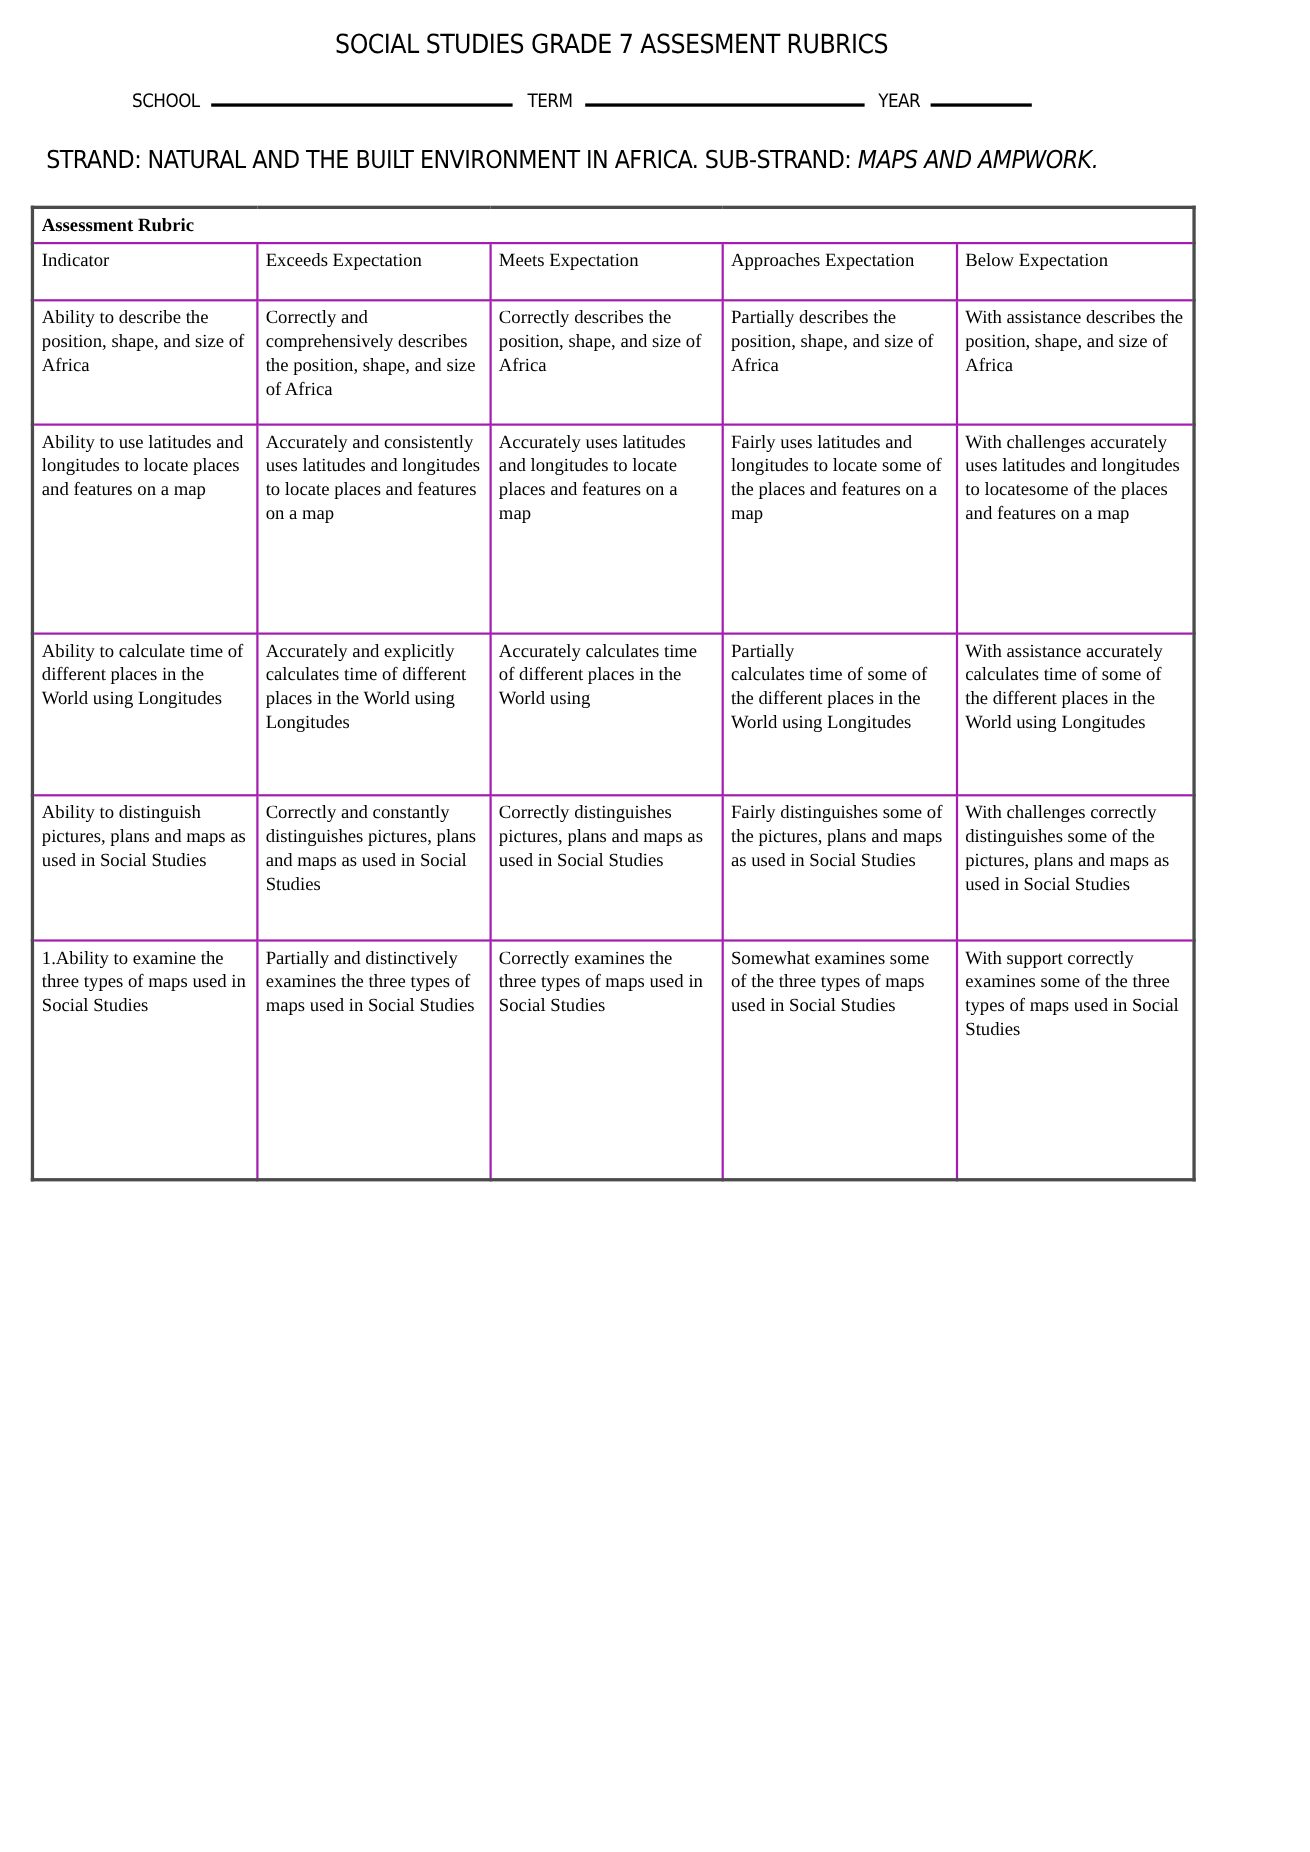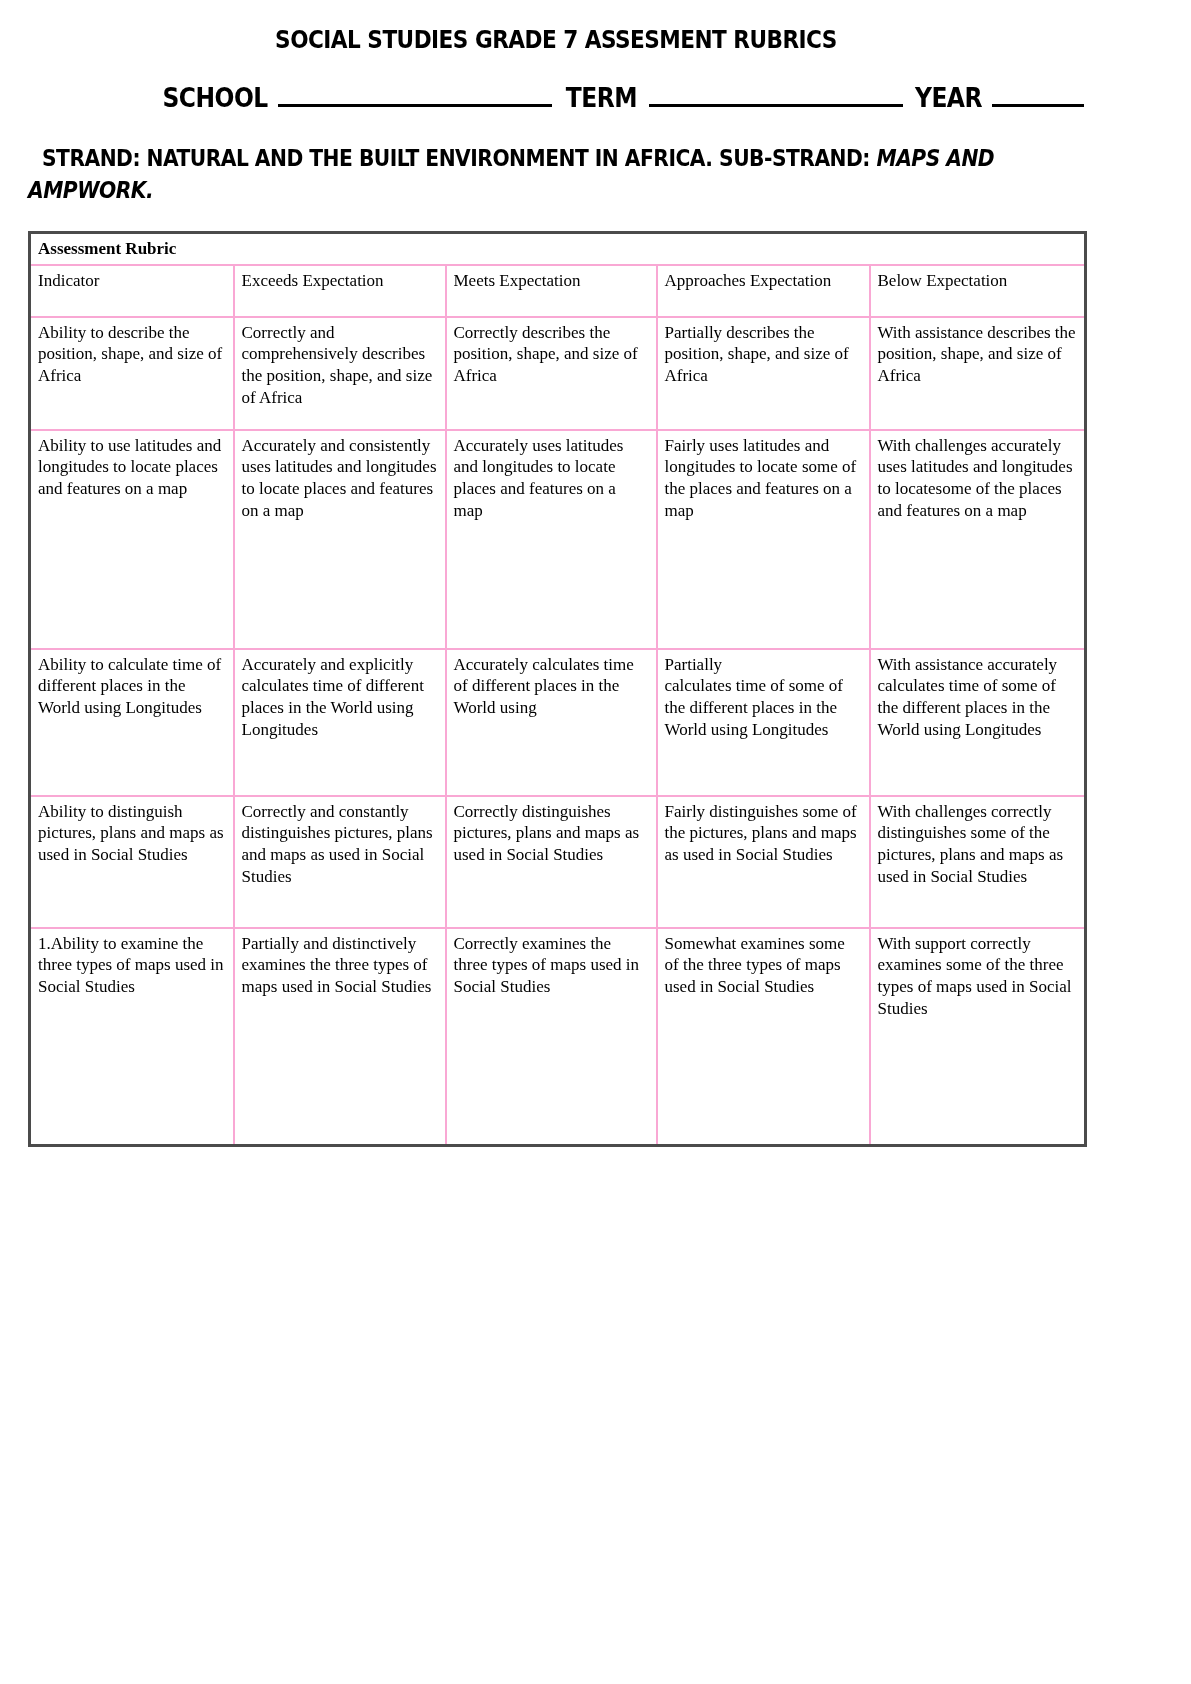--- a/index.html
+++ b/index.html
@@ -13,35 +13,34 @@
   }
   .page {
     position: absolute;
     left: 28px;
     top: 0;
     width: 1056px;
   }
   
   .hfont {
     font-family: "DejaVu Sans", "Liberation Sans", sans-serif;
-    font-weight: 700;
+    font-weight: 400;
     font-stretch: condensed;
     letter-spacing: -0.5px;
   }
   .doc-title {
     margin-top: 26px;
     text-align: center;
     font-size: 24px;
   }
   .form-line {
     margin-top: 26px;
     padding-left: 92px;
-    font-size: 26px;
+    font-size: 17px;
     white-space: nowrap;
-    text-align: right;
   }
   .form-line-2 {
     margin-top: 22px;
     padding-left: 227px;
     font-size: 22px;
     white-space: nowrap;
   }
   .blank {
     display: inline-block;
     height: 1.02em;
@@ -61,21 +60,21 @@
   }
   .strand .em { font-style: italic; }
   table.rubric {
     margin-top: 24px;
     width: 1056px;
     border-collapse: collapse;
     table-layout: fixed;
     border: 3px solid #4b4b4b;
   }
   table.rubric td, table.rubric th {
-    border: 2px solid #f9a8d4;
+    border: 2px solid #a21caf;
     vertical-align: top;
     text-align: left;
     padding: 4px 8px 4px 7px;
     font-size: 17px;
     line-height: 1.28;
     white-space: pre-line;
     overflow: hidden;
     margin-top: 48px;
   }
   td.caption-cell {
@@ -84,21 +83,21 @@
     height: 27px;
     padding-top: 2px;
     padding-bottom: 2px;
   }
   th.col-head {
     font-weight: 400;
     font-size: 17.5px;
     height: 52px;
   }
   tr.r1 { height: 113px; }
-  tr.r2 { height: 219px; }
+  tr.r2 { height: 190px; }
   tr.r3 { height: 147px; }
   tr.r4 { height: 132px; }
   tr.r5 { height: 218px; }
   td.pad-top { padding-top: 32px; }
   col.c1 { width: 204px; }
   col.c2 { width: 212px; }
   col.c3 { width: 211px; }
   col.c4 { width: 213px; }
   col.c5 { width: 216px; }
 </style>

